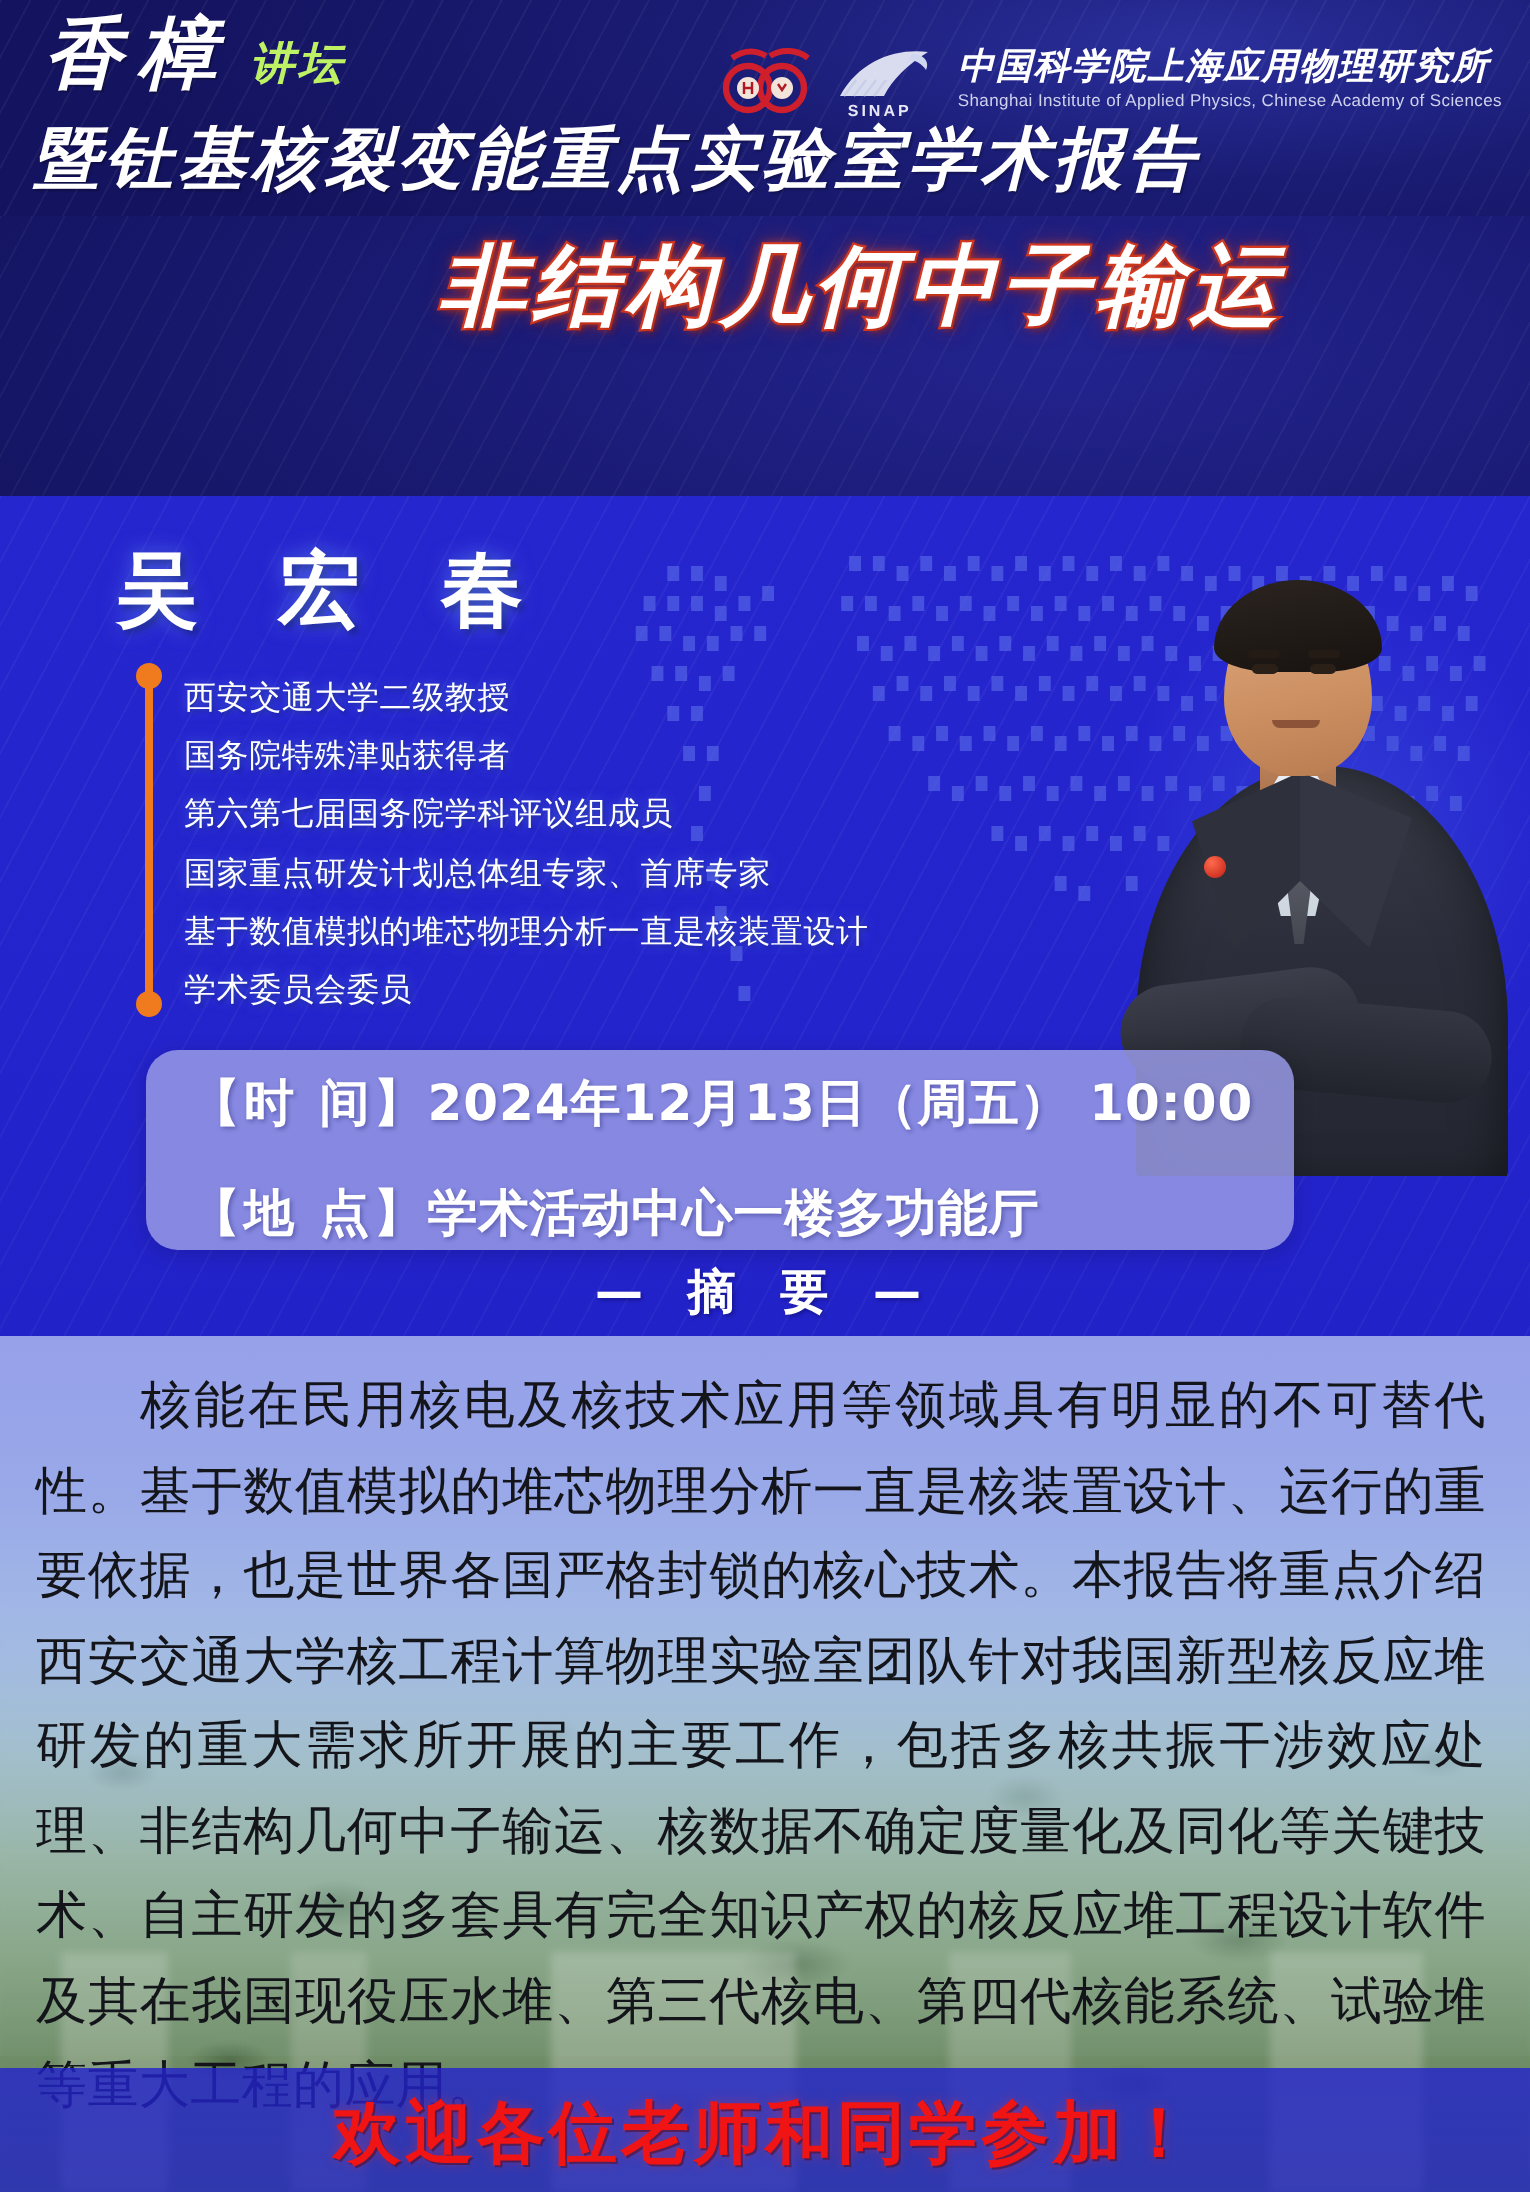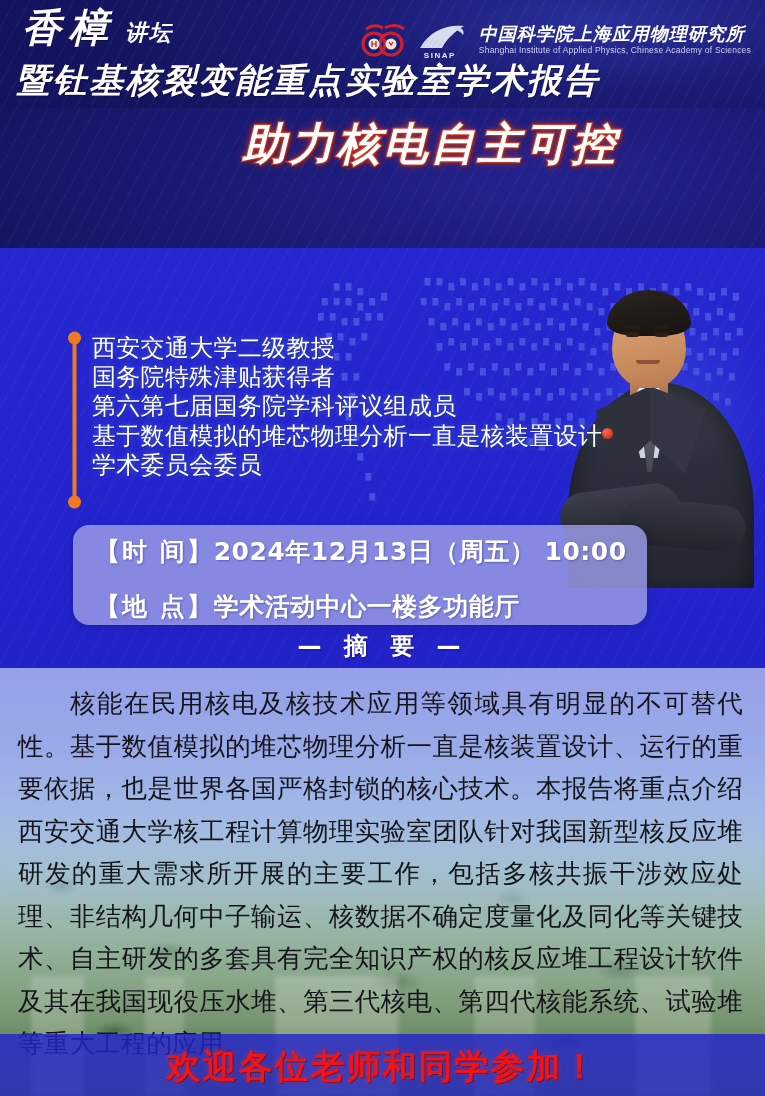--- a/index.html
+++ b/index.html
@@ -106,21 +106,21 @@
   }
   .hdr-xz {
     font-family: "DejaVu Serif", serif;
     font-size: 39px; font-weight: bold; color: #ffffff;
     letter-spacing: 8px; font-style: italic;
     text-shadow: 1px 1px 0 rgba(0,0,0,.25);
     line-height: 1;
   }
   .hdr-jt {
     font-family: "DejaVu Serif", serif;
-    font-size: 22px; font-weight: bold; color: #ffffff;
+    font-size: 22px; font-weight: bold; color: #bef264;
     letter-spacing: 2px; font-style: italic;
     line-height: 1; padding-bottom: 4px;
   }
   .hdr-line2 {
     position: absolute; left: 16px; top: 62px; z-index: 4;
     font-family: "DejaVu Serif", serif;
     font-size: 34px; font-weight: bold; color: #ffffff;
     letter-spacing: 2.5px; font-style: italic;
     text-shadow: 1px 1px 1px rgba(0,0,0,.28);
     line-height: 1.1;
@@ -182,21 +182,21 @@
   }
   .accent-bar {
     position: absolute; left: 68px; top: 330px; width: 13px; height: 180px; z-index: 5;
   }
   .creds {
     position: absolute; left: 92px; top: 334px; z-index: 5;
     display: flex; flex-direction: column;
   }
   .creds div {
     font-family: "DejaVu Sans", sans-serif;
-    font-size: 24px; color: #ffffff; line-height: 29.2px;
+    font-size: 16px; color: #ffffff; line-height: 29.2px;
     letter-spacing: .3px; white-space: nowrap;
     text-shadow: 0 0 6px rgba(110,160,255,.55), 1px 1px 2px rgba(0,10,60,.45);
   }
 
   
   .portrait {
     position: absolute; right: 0; top: 288px; width: 215px; height: 300px; z-index: 3;
     overflow: hidden;
   }
   .p-glow {
@@ -613,21 +613,21 @@
       </svg>
       <span class="sinap-word">SINAP</span>
     </div>
     <div class="inst-names">
       <span class="inst-cn">中国科学院上海应用物理研究所</span>
       <span class="inst-en">Shanghai Institute of Applied Physics, Chinese Academy of Sciences</span>
     </div>
   </div>
 
   <div class="title-wrap">
-    <div class="title-line l2">助力核电自主可控</div>
+    <div class="title-line l2">非结构几何中子输运</div>
   </div>
 
   <div class="portrait">
     <div class="p-glow"></div>
     <div class="p-body"></div>
     <div class="p-neck"></div>
     <div class="p-shirt"></div>
     <div class="p-tie"></div>
     <div class="p-lapelL"></div>
     <div class="p-lapelR"></div>
@@ -636,29 +636,31 @@
     <div class="p-hair"></div>
     <div class="p-browL"></div>
     <div class="p-browR"></div>
     <div class="p-eyeL"></div>
     <div class="p-eyeR"></div>
     <div class="p-mouth"></div>
     <div class="p-armL"></div>
     <div class="p-armR"></div>
   </div>
 
+  <div class="speaker-name">吴 宏 春</div>
   <svg class="accent-bar" viewBox="0 0 13 180">
     <line x1="6.5" y1="8" x2="6.5" y2="172" stroke="#ef7b1e" stroke-width="4"></line>
     <circle cx="6.5" cy="8" r="6.5" fill="#ef7b1e"></circle>
     <circle cx="6.5" cy="172" r="6.5" fill="#ef7b1e"></circle>
   </svg>
   <div class="creds">
     <div>西安交通大学二级教授</div>
     <div>国务院特殊津贴获得者</div>
     <div>第六第七届国务院学科评议组成员</div>
+    <div>国家重点研发计划总体组专家、首席专家</div>
     <div>基于数值模拟的堆芯物理分析一直是核装置设计</div>
     <div>学术委员会委员</div>
   </div>
 
   <div class="info-panel"></div>
   <div class="info-row r1" style="z-index: 7; left: 95px; top: 535px;">
     <span class="info-lbl">【时 间】</span><span>2024年12月13日（周五） 10:00</span>
   </div>
   <div class="info-row r2" style="z-index: 7; left: 95px; top: 577px;">
     <span class="info-lbl">【地 点】</span><span>学术活动中心一楼多功能厅</span>

